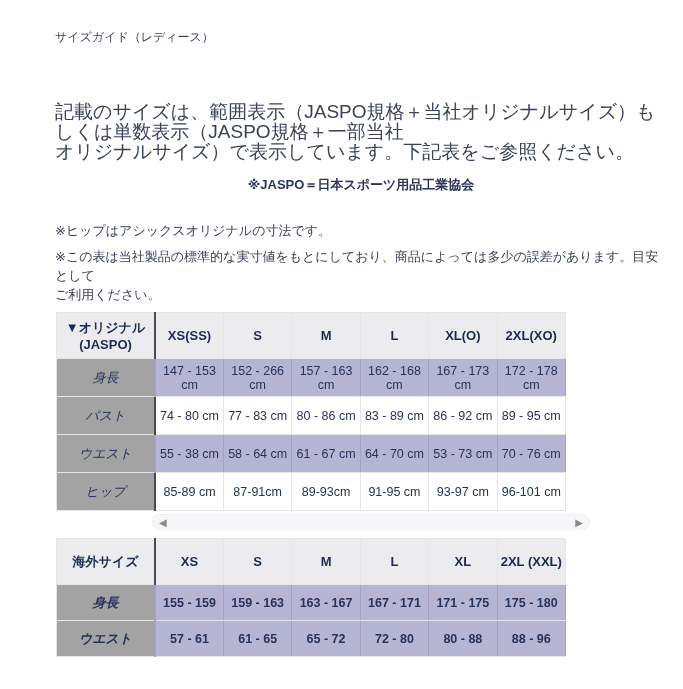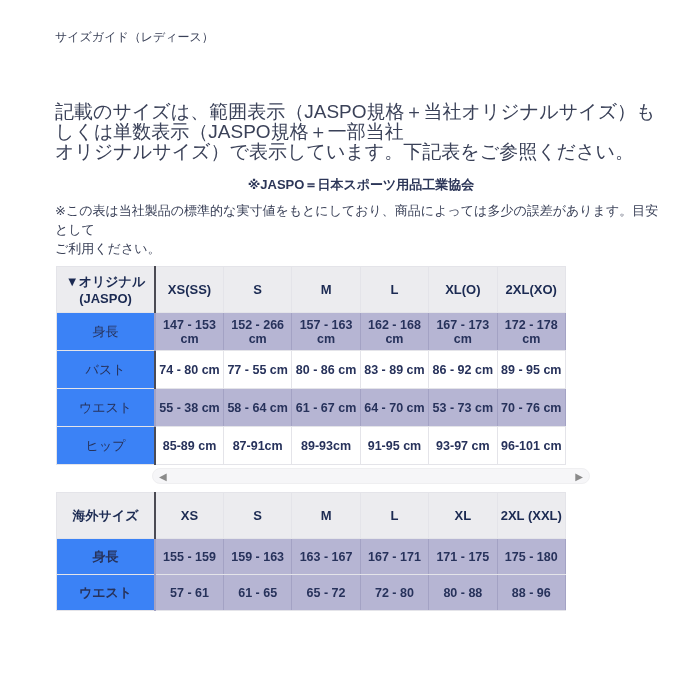--- a/index.html
+++ b/index.html
@@ -59,28 +59,29 @@
     height: 46px;
     font-size: 13px;
   }
   .size-table th.corner {
     width: 98px;
     white-space: pre-line;
     line-height: 17px;
   }
   .size-table thead th.col, .size-table tbody td { width: 68px; }
   .size-table tbody th.rowlabel {
-    background: #3b82f6;
+    background: #a3a3a3;
     color: #27325b;
     font-weight: normal;
     font-size: 13px;
     white-space: pre-line;
     line-height: 16px;
-  }
-  .size-table tbody td { color: #27325b; font-size: 12.5px; background: #ffffff; font-weight: bold; }
+    font-style: italic;
+  }
+  .size-table tbody td { color: #27325b; font-size: 12.5px; background: #ffffff; }
   .size-table tr.shaded td {
     background: #b6b5d3;
     border-right-color: #a3a2c4;
     border-left-color: #a3a2c4;
   }
   
   .size-table tr > *:nth-child(2) { border-left: 2px solid #4b4b54; }
 
   .table-original tbody th.rowlabel, .table-original tbody td { height: 38px; }
   .table-overseas tbody th.rowlabel, .table-overseas tbody td { height: 36px; }
@@ -116,20 +117,21 @@
 
 <div class="page">
 
 
   <p class="subtitle">サイズガイド（レディース）</p>
 
   <p class="intro">記載のサイズは、範囲表示（JASPO規格＋当社オリジナルサイズ）もしくは単数表示（JASPO規格＋一部当社
 オリジナルサイズ）で表示しています。下記表をご参照ください。</p>
 
   <p class="note note-jaspo">※JASPO＝日本スポーツ用品工業協会</p>
+  <p class="note note-hip">※ヒップはアシックスオリジナルの寸法です。</p>
   <p class="note note-disclaimer">※この表は当社製品の標準的な実寸値をもとにしており、商品によっては多少の誤差があります。目安として
 ご利用ください。</p>
 
   <table class="size-table table-original">
       <thead>
         <tr>
           <th class="corner">▼オリジナル
 (JASPO)</th>
           <th class="col">XS(SS)</th>
           <th class="col">S</th>
@@ -145,21 +147,21 @@
           <td>147 - 153 cm</td>
           <td>152 - 266 cm</td>
           <td>157 - 163 cm</td>
           <td>162 - 168 cm</td>
           <td>167 - 173 cm</td>
           <td>172 - 178 cm</td>
         </tr>
         <tr>
           <th class="rowlabel">バスト</th>
           <td>74 - 80 cm</td>
-          <td>77 - 55 cm</td>
+          <td>77 - 83 cm</td>
           <td>80 - 86 cm</td>
           <td>83 - 89 cm</td>
           <td>86 - 92 cm</td>
           <td>89 - 95 cm</td>
         </tr>
         <tr class="shaded">
           <th class="rowlabel">ウエスト</th>
           <td>55 - 38 cm</td>
           <td>58 - 64 cm</td>
           <td>61 - 67 cm</td>

